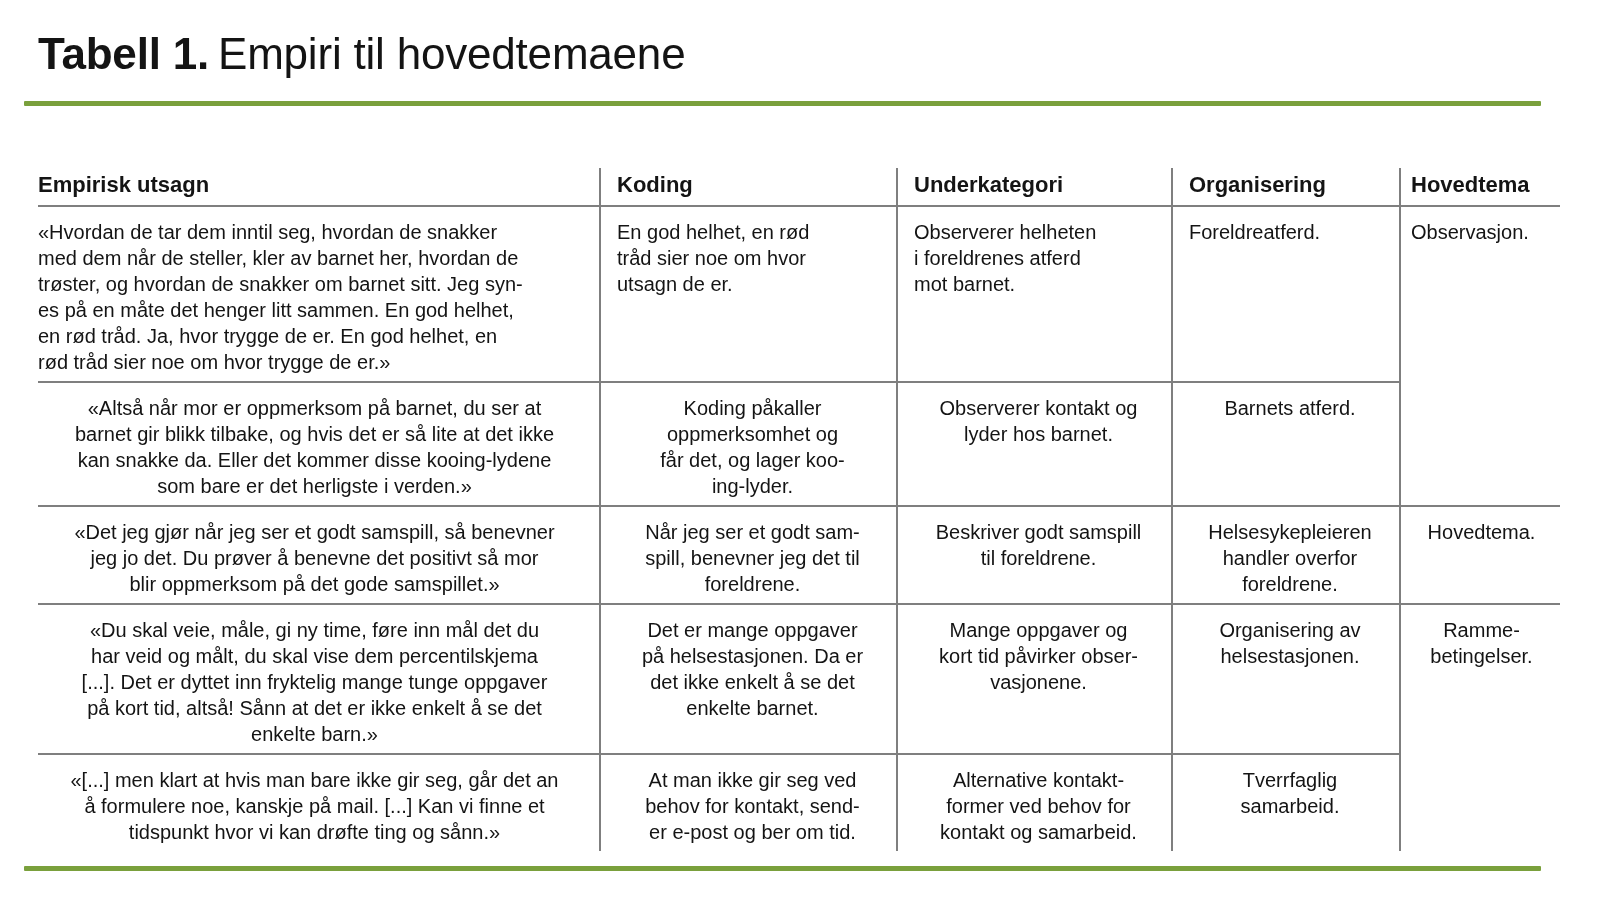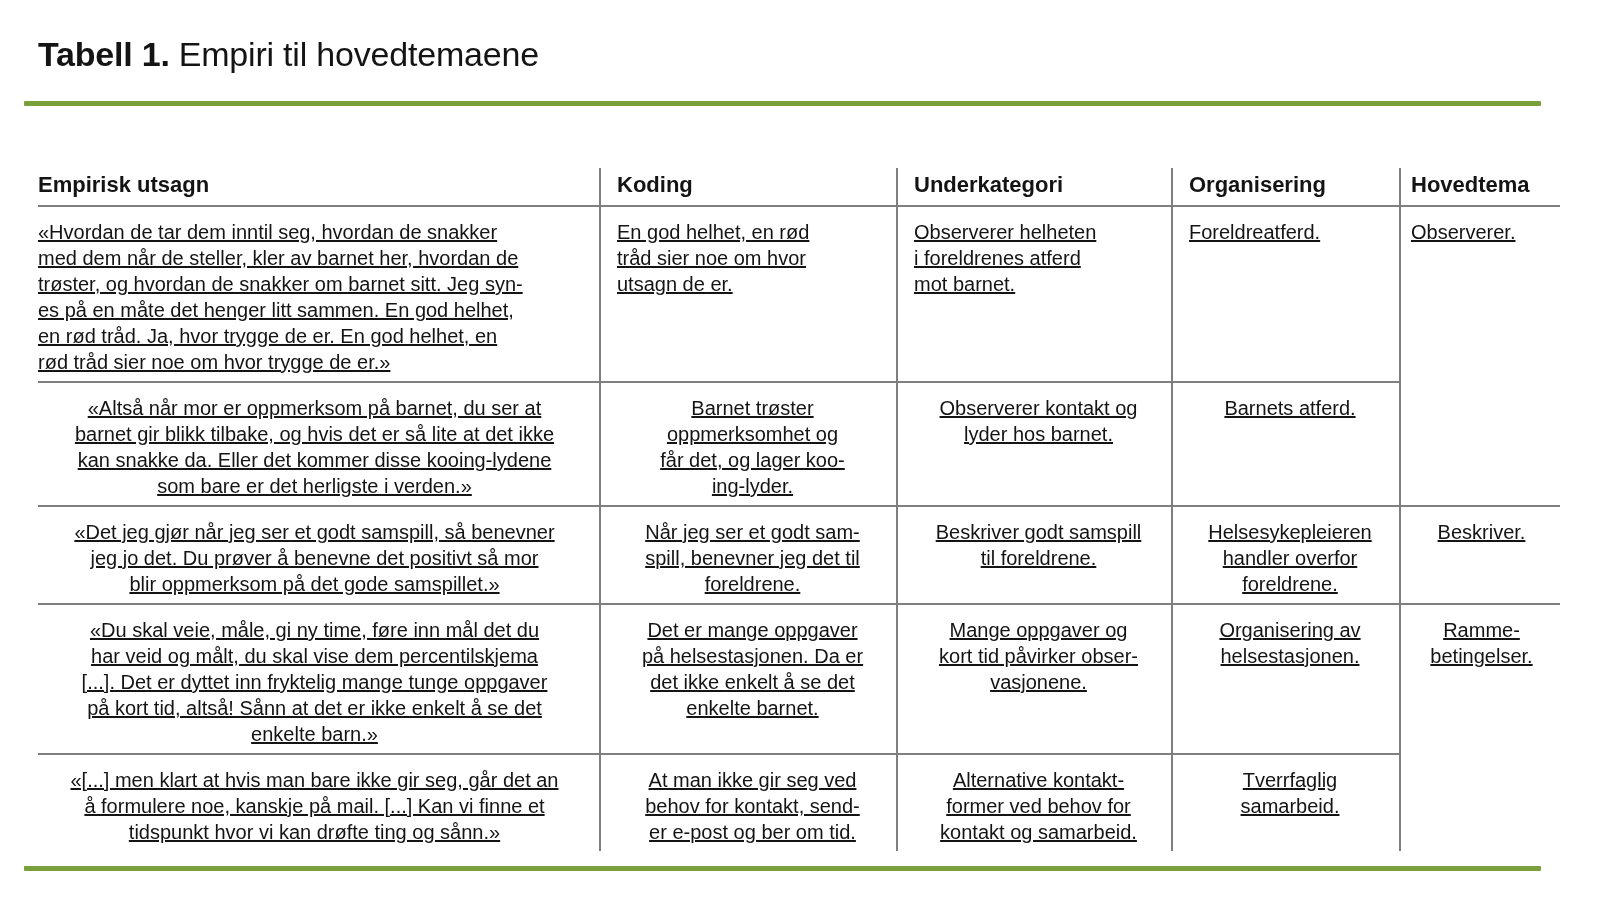--- a/index.html
+++ b/index.html
@@ -6,21 +6,21 @@
     --accent:#7aa03c;
     --border:#7f7f7f;
     --text:#141414;
   }
   html,body{margin:0;padding:0;background:#ffffff;}
   body{
     width:1600px;height:917px;position:relative;overflow:hidden;
     font-family:"Liberation Sans",sans-serif;color:var(--text);
   }
   .title{
-    position:absolute;left:38px;top:34px;font-size:34px;line-height:40px;
+    position:absolute;left:38px;top:34px;font-size:44px;line-height:40px;
     letter-spacing:-0.2px;white-space:nowrap;
   }
   .title .label{font-weight:700;}
   .title .text{margin-left:9px;}
   .rule{
     position:absolute;left:24px;width:1517px;height:5px;
     background:var(--accent);border-radius:1px;
   }
   .rule.top{top:101px;}
   .rule.bottom{top:866px;}
@@ -37,21 +37,20 @@
     text-align:left;vertical-align:bottom;
     font-size:22px;font-weight:700;line-height:26px;
     padding:2px 8px 7px 16px;height:38px;box-sizing:border-box;
     border-bottom:2px solid var(--border);
   }
   td{
     vertical-align:top;text-align:left;
     font-size:20px;line-height:26px;
     padding:12px 8px 6px 16px;box-sizing:border-box;
     white-space:pre-line;
-    text-decoration:underline;
   }
   th.c1,td.c1{padding-left:0;}
   th.c5,td.c5{padding-left:10px;}
   .vl{border-left:2px solid var(--border);}
   tr.sep td{border-top:2px solid var(--border);text-align:center;}
   tr.r1 td{height:172px;}
   tr.r2 td{height:116px;}
   tr.r3 td{height:97px;}
   tr.r4 td{height:133px;}
   tr.r5 td{height:96px;margin-left:44px;}
@@ -90,48 +89,48 @@
 es på en måte det henger litt sammen. En god helhet,
 en rød tråd. Ja, hvor trygge de er. En god helhet, en
 rød tråd sier noe om hvor trygge de er.»</td>
       <td class="c2 vl">En god helhet, en rød
 tråd sier noe om hvor
 utsagn de er.</td>
       <td class="c3 vl">Observerer helheten
 i foreldrenes atferd
 mot barnet.</td>
       <td class="c4 vl">Foreldreatferd.</td>
-      <td class="c5 vl" rowspan="2">Observerer.</td>
+      <td class="c5 vl" rowspan="2">Observasjon.</td>
     </tr>
     <tr class="r2 sep">
       <td class="c1">«Altså når mor er oppmerksom på barnet, du ser at
 barnet gir blikk tilbake, og hvis det er så lite at det ikke
 kan snakke da. Eller det kommer disse kooing-lydene
 som bare er det herligste i verden.»</td>
-      <td class="c2 vl">Barnet trøster
+      <td class="c2 vl">Koding påkaller
 oppmerksomhet og
 får det, og lager koo-
 ing-lyder.</td>
       <td class="c3 vl">Observerer kontakt og
 lyder hos barnet.</td>
       <td class="c4 vl">Barnets atferd.</td>
     </tr>
     <tr class="r3 sep">
       <td class="c1">«Det jeg gjør når jeg ser et godt samspill, så benevner
 jeg jo det. Du prøver å benevne det positivt så mor
 blir oppmerksom på det gode samspillet.»</td>
       <td class="c2 vl">Når jeg ser et godt sam-
 spill, benevner jeg det til
 foreldrene.</td>
       <td class="c3 vl">Beskriver godt samspill
 til foreldrene.</td>
       <td class="c4 vl">Helsesykepleieren
 handler overfor
 foreldrene.</td>
-      <td class="c5 vl">Beskriver.</td>
+      <td class="c5 vl">Hovedtema.</td>
     </tr>
     <tr class="r4 sep">
       <td class="c1">«Du skal veie, måle, gi ny time, føre inn mål det du
 har veid og målt, du skal vise dem percentilskjema
 [...]. Det er dyttet inn fryktelig mange tunge oppgaver
 på kort tid, altså! Sånn at det er ikke enkelt å se det
 enkelte barn.»</td>
       <td class="c2 vl">Det er mange oppgaver
 på helsestasjonen. Da er
 det ikke enkelt å se det

